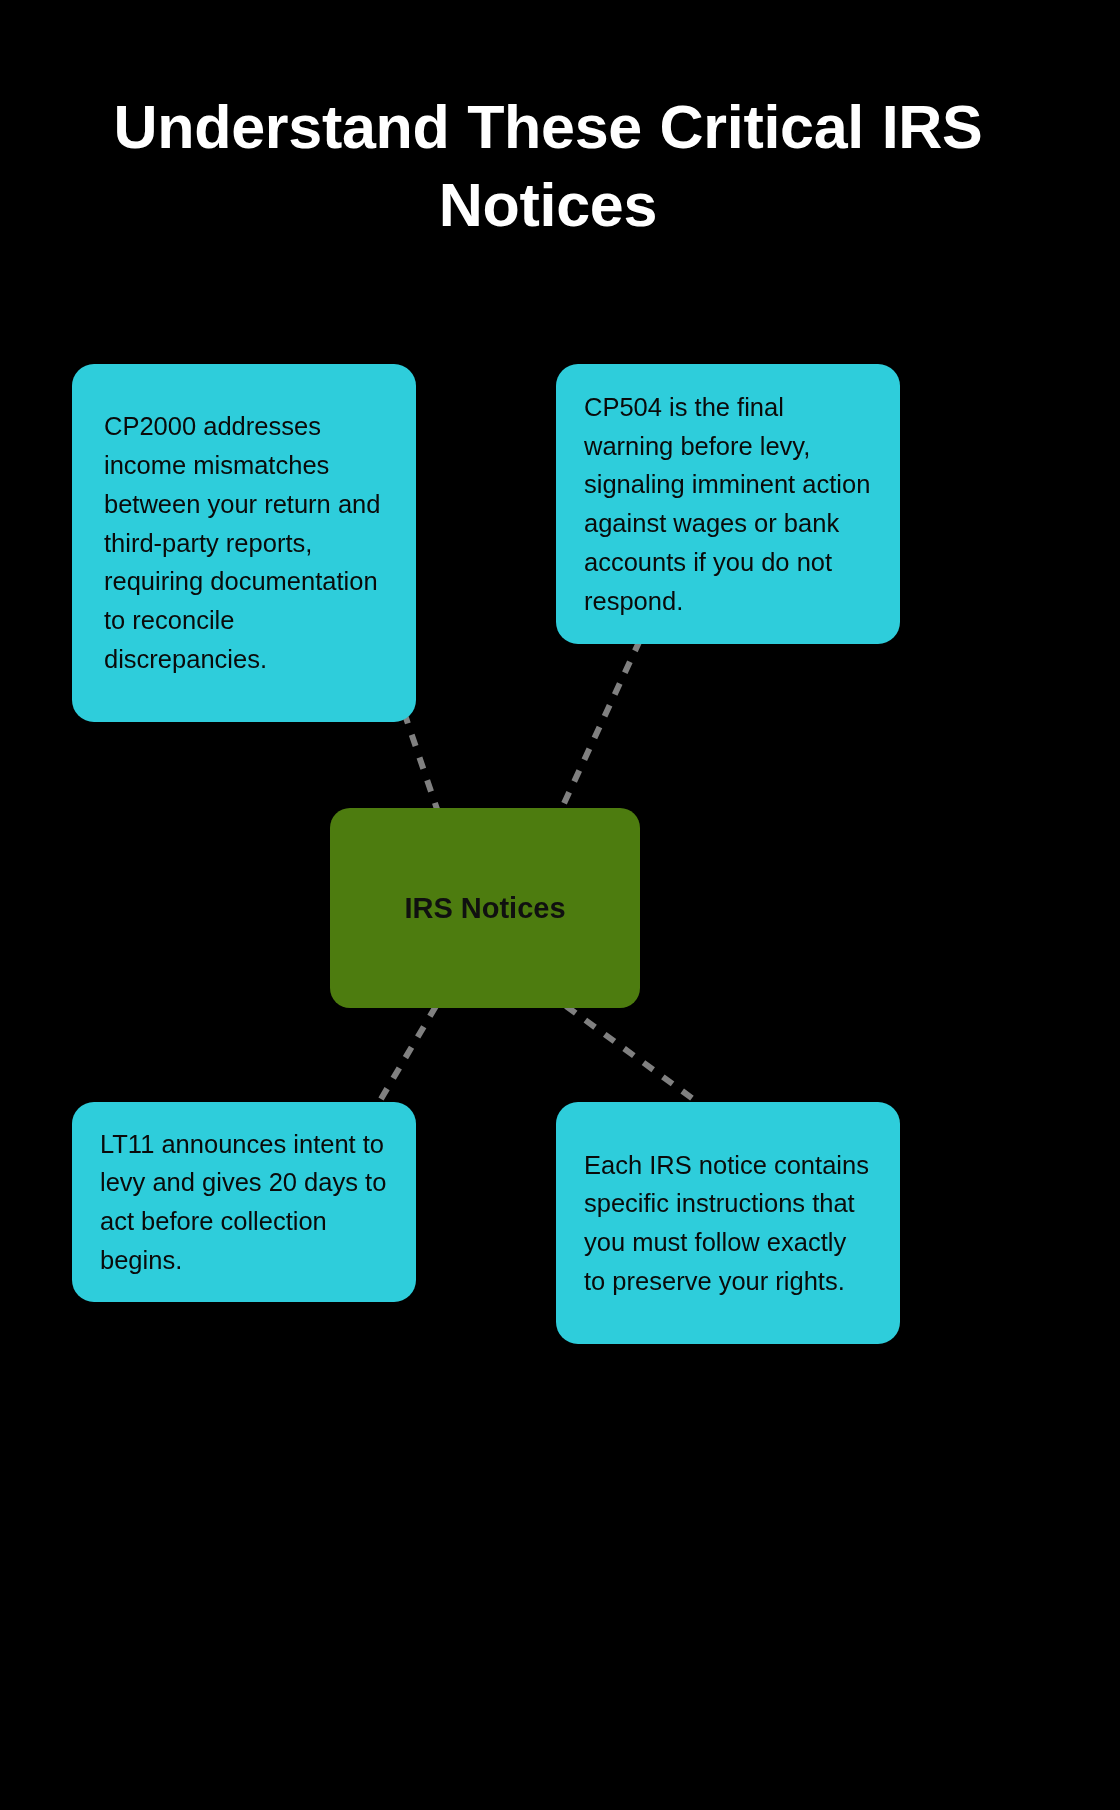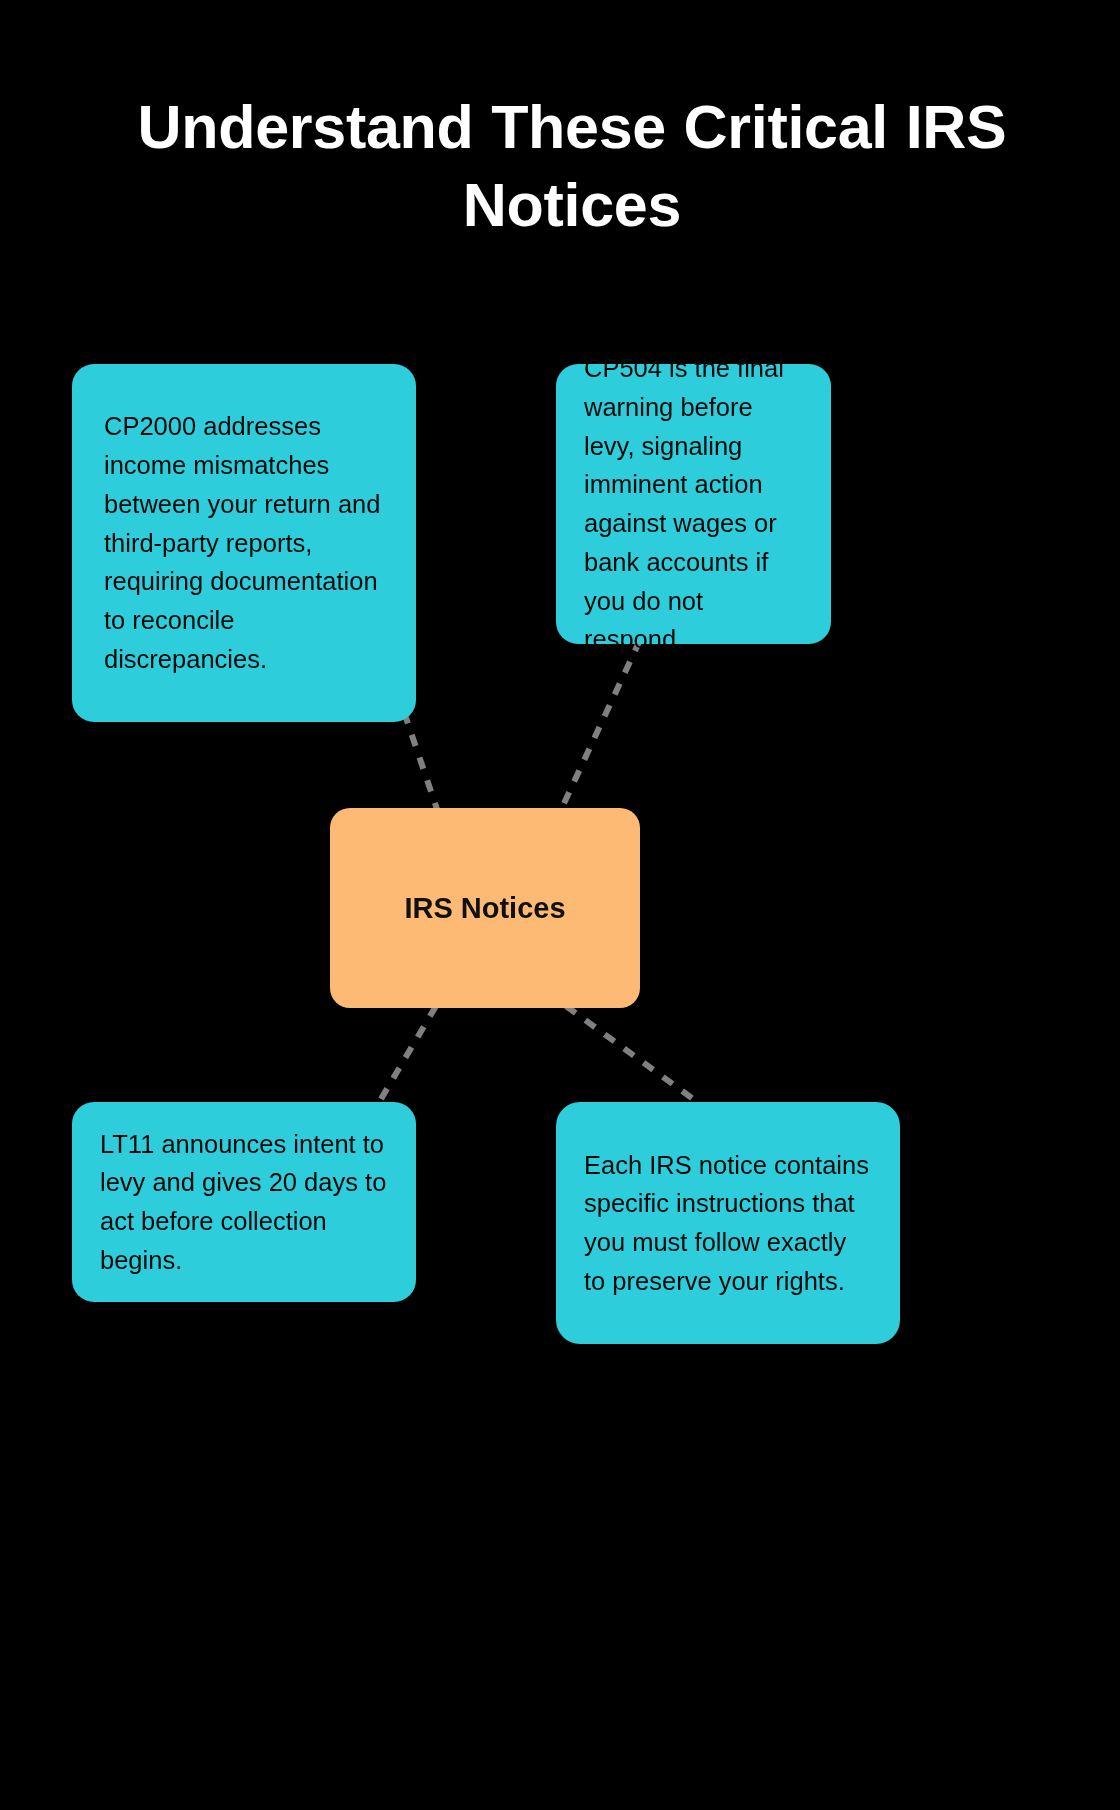--- a/index.html
+++ b/index.html
@@ -19,21 +19,21 @@
   .canvas {
     position: relative;
     width: 1120px;
     height: 1810px;
     background: #000000;
   }
 
   
   .title-wrap {
     position: absolute;
-    left: 82px;
+    left: 58px;
     top: 88px;
     width: 980px;
     text-align: center;
   }
   .title {
     color: #ffffff;
     font-size: 61px;
     line-height: 1.28;
     font-weight: 700;
     letter-spacing: -0.3px;
@@ -81,48 +81,47 @@
     top: 364px;
     width: 344px;
     height: 358px;
     padding-left: 32px;
   }
 
   
   #node-cp504 {
     left: 556px;
     top: 364px;
-    width: 275px;
+    width: 344px;
     height: 280px;
   }
 
   
   #node-lt11 {
     left: 72px;
     top: 1102px;
     width: 344px;
     height: 200px;
   }
 
   
   #node-instructions {
     left: 556px;
     top: 1102px;
     width: 344px;
     height: 242px;
-    border-radius: 24px;
   }
 
   
   #node-center {
     left: 330px;
     top: 808px;
     width: 310px;
     height: 200px;
-    background: #fdba74;
+    background: #4d7c0f;
     border-radius: 20px;
     justify-content: center;
   }
   #node-center .center-label {
     font-size: 29px;
     font-weight: 700;
     color: #101010;
     text-align: center;
     width: 100%;
     font-family: "Liberation Sans", sans-serif;

